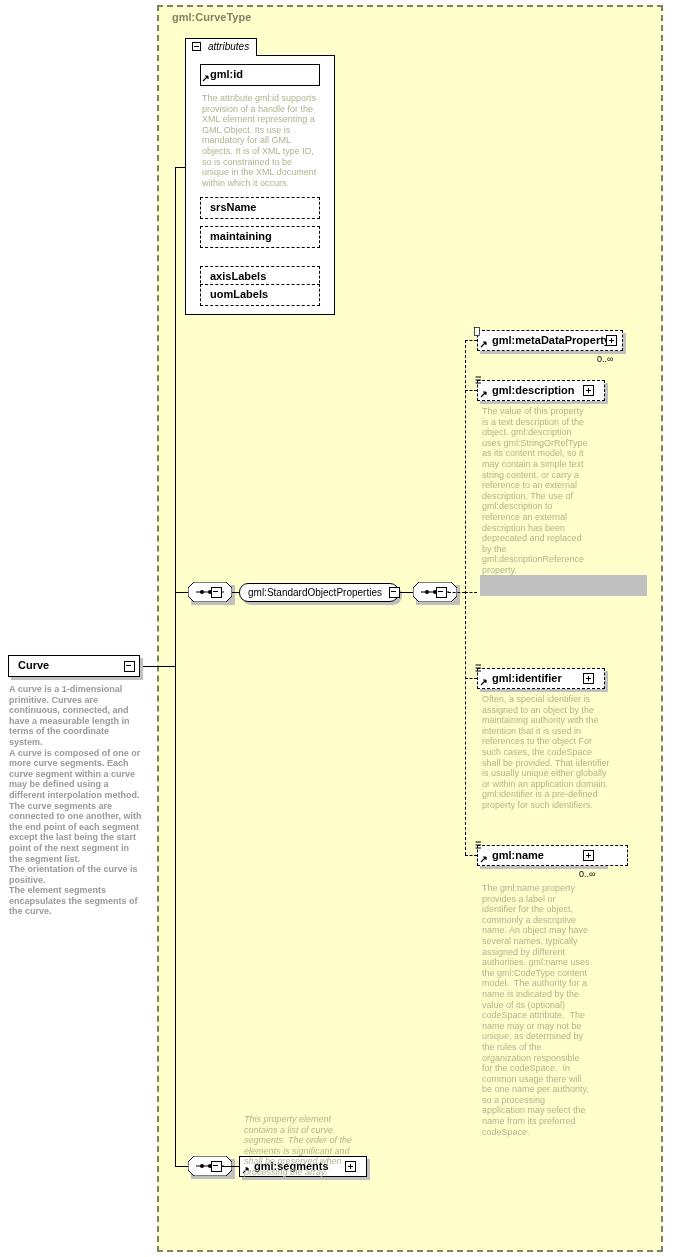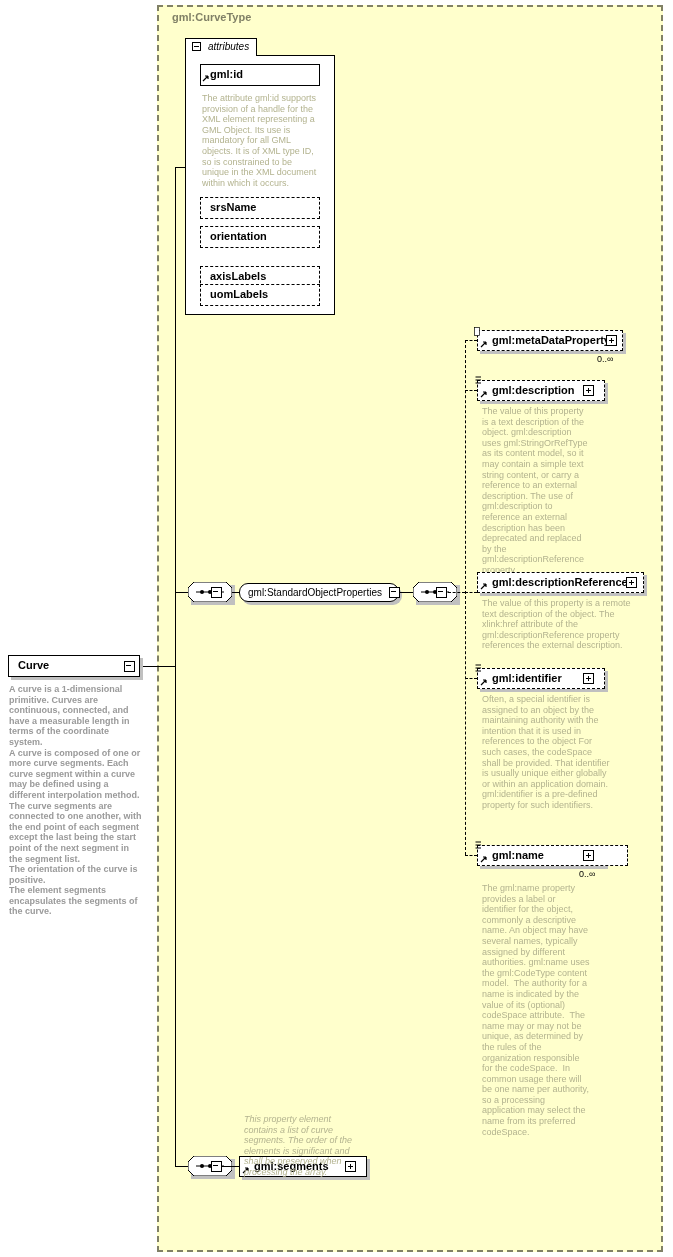--- a/index.html
+++ b/index.html
@@ -273,21 +273,21 @@
     <div class="shadow"></div>
     <div class="shadow-r"></div>
     <div class="attr-node optional" style="position:relative;"></div>
     <div class="node-label plain">srsName</div>
   </div>
 
   <div class="abs" style="left:200px; top:226px;">
     <div class="shadow"></div>
     <div class="shadow-r"></div>
     <div class="attr-node optional" style="position:relative;"></div>
-    <div class="node-label plain">orientation</div>
+    <div class="node-label plain">maintaining</div>
   </div>
 
   <div class="abs" style="left:200px; top:255px;margin-top:11px;">
     <div class="shadow"></div>
     <div class="shadow-r"></div>
     <div class="attr-node optional" style="position:relative;"></div>
     <div class="node-label plain">axisLabels</div>
   </div>
 
   <div class="abs" style="left:200px; top:284px;">
@@ -388,30 +388,20 @@
     </svg>
     <div class="elem-label">gml:description</div>
     <div class="abs" style="left:105px; top:4px;">
       <div class="plus-sq" style="position:relative;"></div>
     </div>
   </div>
   <div class="abs doc" style="left:482px; top:406px; width:108px;">The value of this property is a text description of the object. gml:description uses gml:StringOrRefType as its content model, so it may contain a simple text string content, or carry a reference to an external description. The use of gml:description to reference an external description has been deprecated and replaced by the gml:descriptionReference property.</div>
 
   <div class="abs dline-h" style="left:465px; top:592px; width:12px;"></div>
   <div class="abs elem-shadow" style="left:480px; top:575px; width:167px; height:21px;"></div>
-  <div class="abs elem-node" style="left:477px; top:572px; width:167px;">
-    <svg class="req-arrow" style="left:2px; top:9px;" viewBox="0 0 8 8">
-      <path d="M1,7 L6,2 M6,2 L3,2 M6,2 L6,5" stroke="#000" stroke-width="1.2" fill="none"></path>
-    </svg>
-    <div class="elem-label">gml:descriptionReference</div>
-    <div class="abs" style="left:148px; top:4px;">
-      <div class="plus-sq" style="position:relative;"></div>
-    </div>
-  </div>
-  <div class="abs doc" style="left:482px; top:598px; width:165px;">The value of this property is a remote text description of the object. The xlink:href attribute of the gml:descriptionReference property references the external description.</div>
 
   <div class="abs dline-h" style="left:465px; top:678px; width:12px;"></div>
   <div class="abs elem-shadow" style="left:480px; top:671px; width:128px; height:21px;"></div>
   <div class="abs elem-node" style="left:477px; top:668px; width:128px;">
     <svg class="stack-marker" style="left:-3px; top:-6px; width:8px; height:12px;" viewBox="0 0 8 12">
       <line x1="0.5" y1="2" x2="6" y2="2" stroke="#000" stroke-width="1"></line>
       <line x1="0.5" y1="5" x2="6" y2="5" stroke="#000" stroke-width="1"></line>
       <line x1="0.5" y1="8" x2="6" y2="8" stroke="#000" stroke-width="1"></line>
     </svg>
     <svg class="req-arrow" style="left:2px; top:9px;" viewBox="0 0 8 8">

